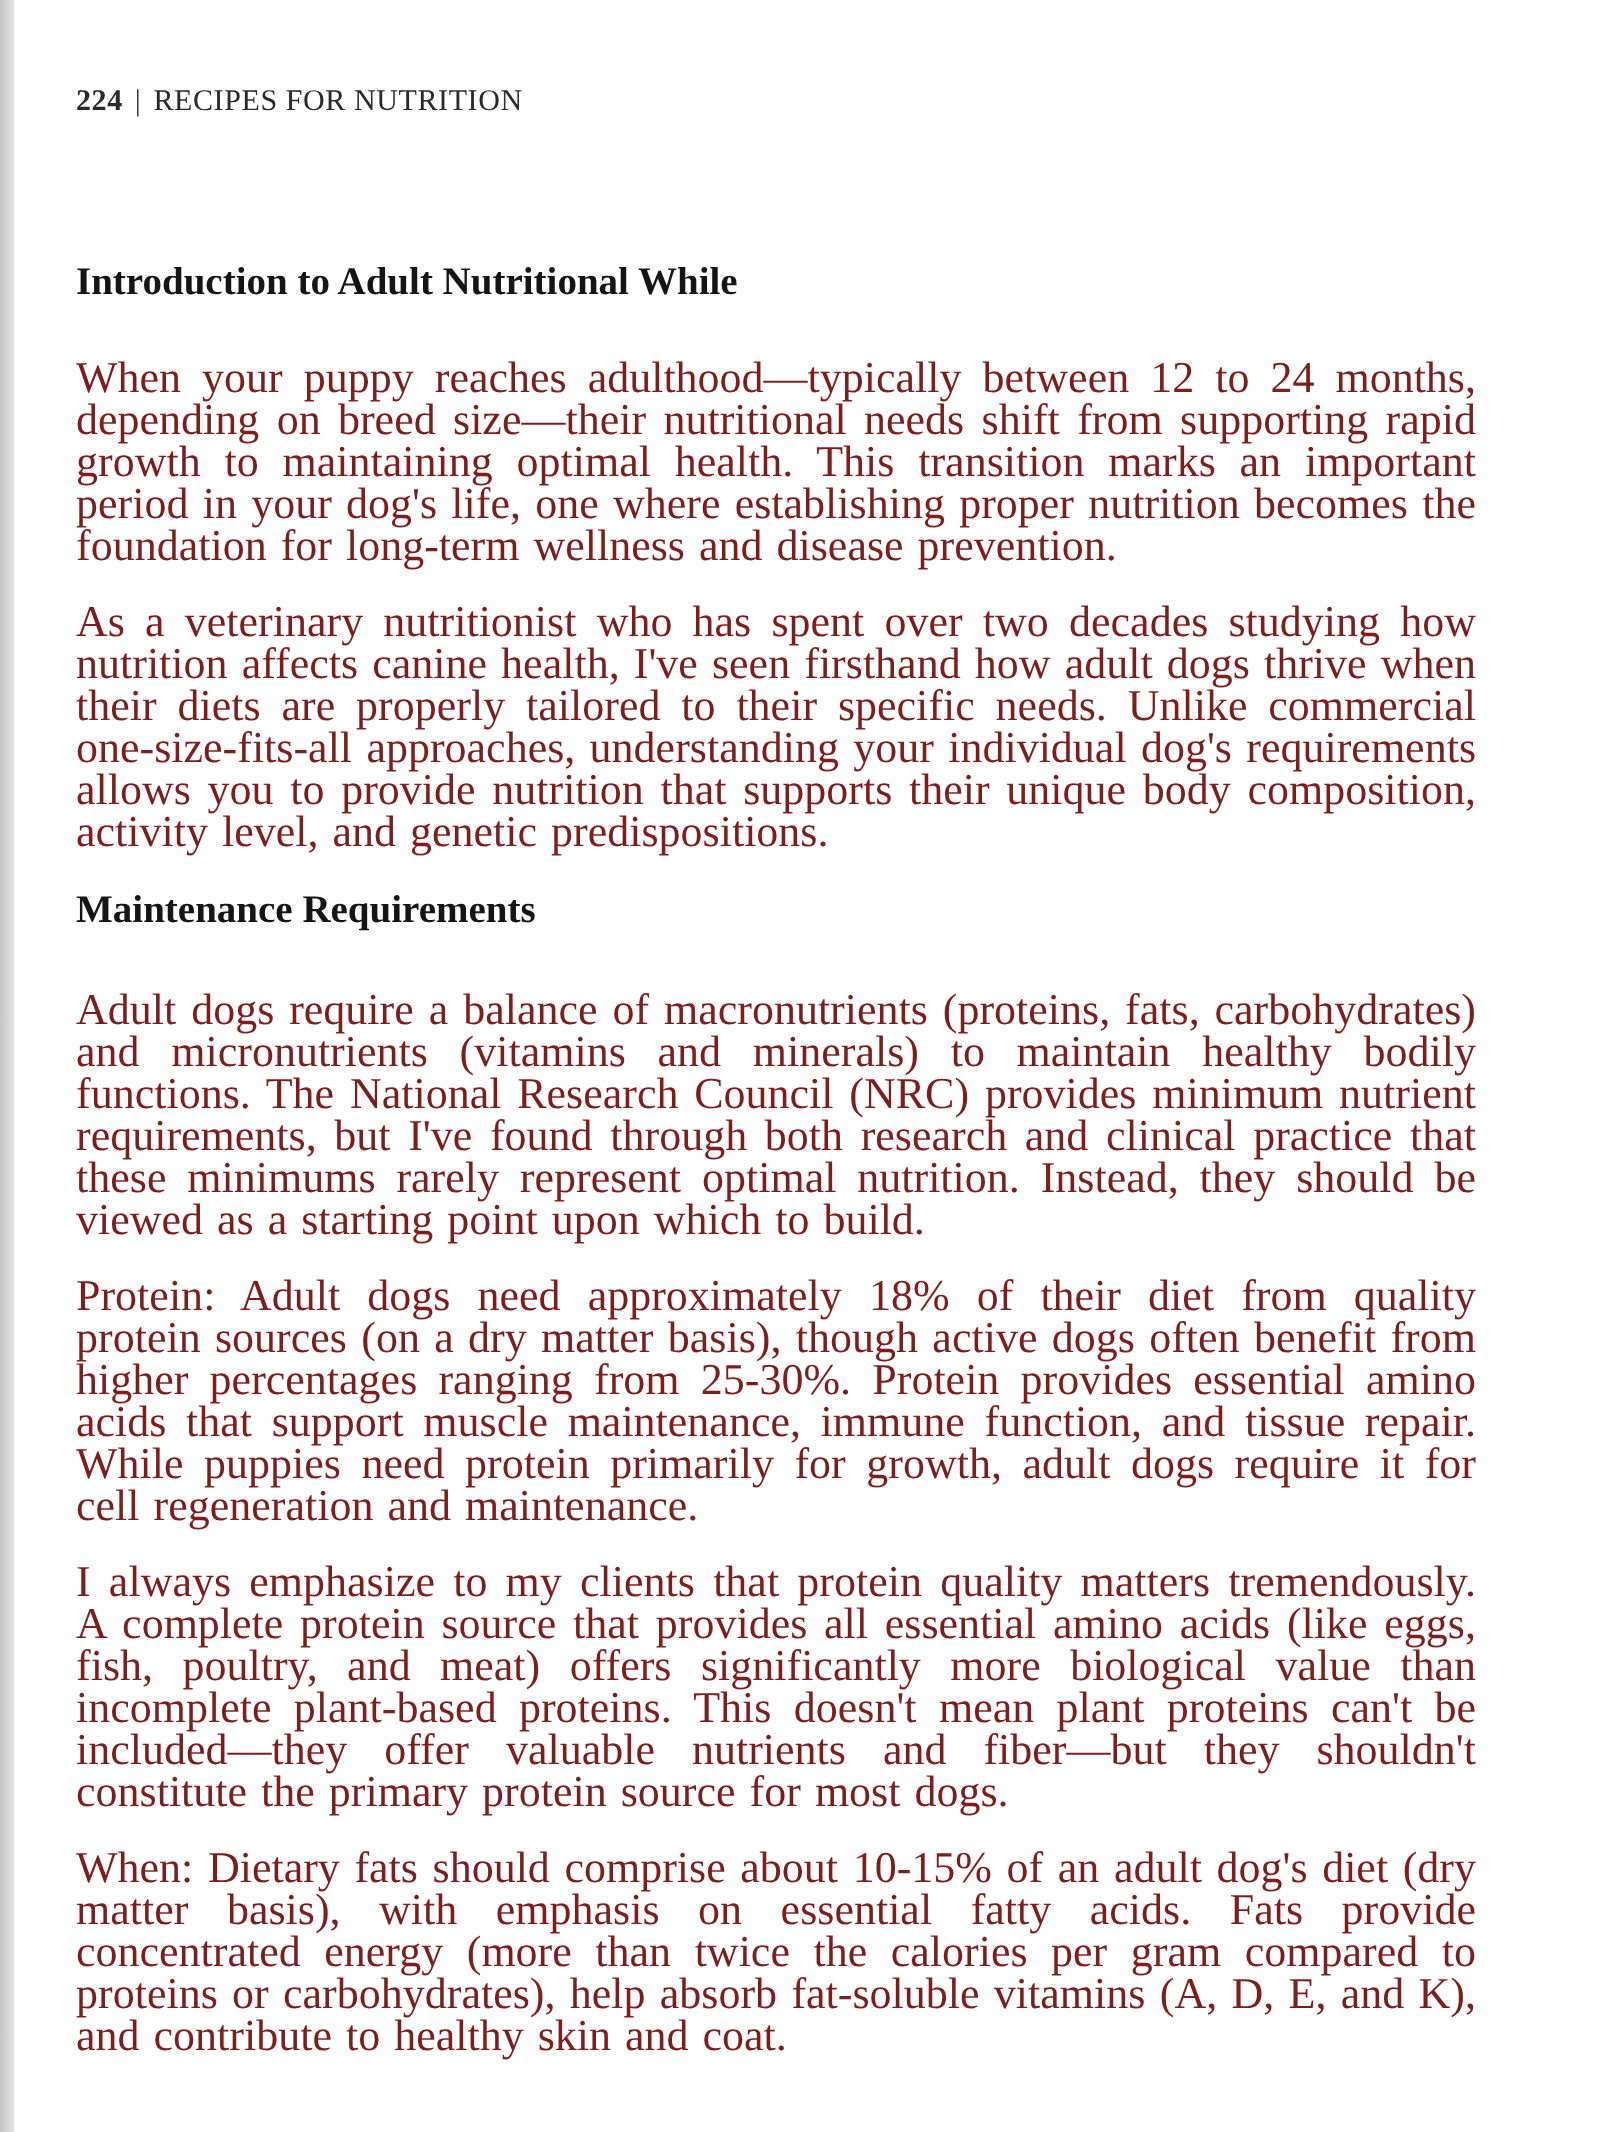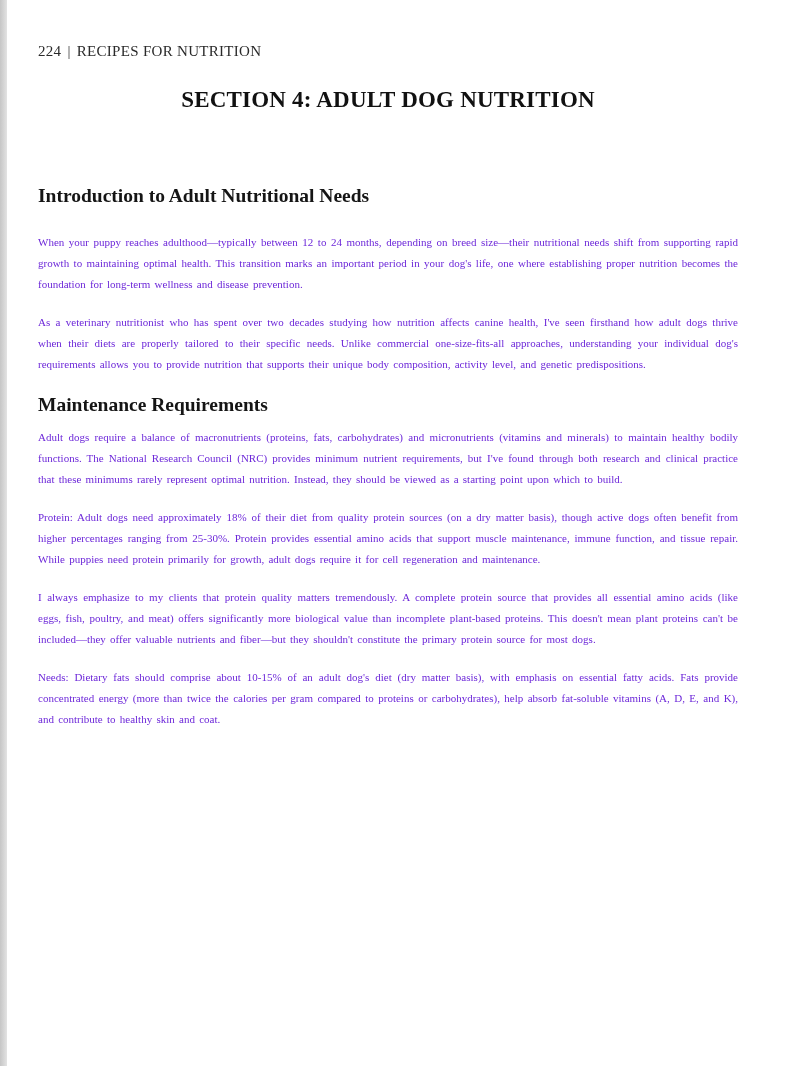--- a/index.html
+++ b/index.html
@@ -31,21 +31,21 @@
   }
   .page-header {
     margin-top: 42px;
     font-size: 15px;
     line-height: 18px;
     letter-spacing: 0.3px;
     color: #2a2a2a;
     white-space: nowrap;
   }
   .page-header .page-num {
-    font-weight: normal;
+    font-weight: bold;
   }
   .page-header .sep {
     margin: 0 6px;
     color: #3a3a3a;
   }
   h1.section-title {
     margin: 26px 0 0 0;
     font-size: 23px;
     line-height: 28px;
     font-weight: bold;
@@ -59,56 +59,55 @@
     font-weight: bold;
     color: #151515;
     margin: 0;
   }
   h2.intro-heading {
     margin-top: 70px;
     margin-bottom: 24px;
   }
   h2.maintenance-heading {
     margin-top: 18px;
-    margin-bottom: 10px;
+    margin-bottom: 26px;
   }
   p.body-para {
-    font-size: 11px;
+    font-size: 22px;
     line-height: 21px;
     text-align: justify;
     margin: 0 0 17px 0;
-    color: #6d28d9;
+    color: #7f1d1d;
     word-spacing: 1.5px;
   }
   p.body-para strong {
     font-weight: normal;
   }
 </style>
 </head>
 <body>
 
 <div class="scan-edge"></div>
 
 <div class="page">
 
   <div class="page-header">
     <span class="page-num">224</span><span class="sep">|</span><span class="book-title">RECIPES FOR NUTRITION</span>
   </div>
 
-  <h1 class="section-title">SECTION 4: ADULT DOG NUTRITION</h1>
 
-  <h2 class="sub-heading intro-heading">Introduction to Adult Nutritional Needs</h2>
+  <h2 class="sub-heading intro-heading">Introduction to Adult Nutritional While</h2>
 
   <p class="body-para"><span>When your puppy reaches adulthood—typically between 12 to 24 months, depending on breed size—their nutritional needs shift from supporting rapid growth to maintaining optimal health. This transition marks an important period in your dog's life, one where establishing proper nutrition becomes the foundation for long-term wellness and disease prevention.</span></p>
 
   <p class="body-para"><span>As a veterinary nutritionist who has spent over two decades studying how nutrition affects canine health, I've seen firsthand how adult dogs thrive when their diets are properly tailored to their specific needs. Unlike commercial one-size-fits-all approaches, understanding your individual dog's requirements allows you to provide nutrition that supports their unique body composition, activity level, and genetic predispositions.</span></p>
 
   <h2 class="sub-heading maintenance-heading">Maintenance Requirements</h2>
 
   <p class="body-para"><span>Adult dogs require a balance of macronutrients (proteins, fats, carbohydrates) and micronutrients (vitamins and minerals) to maintain healthy bodily functions. The National Research Council (NRC) provides minimum nutrient requirements, but I've found through both research and clinical practice that these minimums rarely represent optimal nutrition. Instead, they should be viewed as a starting point upon which to build.</span></p>
 
   <p class="body-para"><strong>Protein</strong><span>: Adult dogs need approximately 18% of their diet from quality protein sources (on a dry matter basis), though active dogs often benefit from higher percentages ranging from 25-30%. Protein provides essential amino acids that support muscle maintenance, immune function, and tissue repair. While puppies need protein primarily for growth, adult dogs require it for cell regeneration and maintenance.</span></p>
 
   <p class="body-para"><span>I always emphasize to my clients that protein quality matters tremendously. A complete protein source that provides all essential amino acids (like eggs, fish, poultry, and meat) offers significantly more biological value than incomplete plant-based proteins. This doesn't mean plant proteins can't be included—they offer valuable nutrients and fiber—but they shouldn't constitute the primary protein source for most dogs.</span></p>
 
-  <p class="body-para"><strong>Needs</strong><span>: Dietary fats should comprise about 10-15% of an adult dog's diet (dry matter basis), with emphasis on essential fatty acids. Fats provide concentrated energy (more than twice the calories per gram compared to proteins or carbohydrates), help absorb fat-soluble vitamins (A, D, E, and K), and contribute to healthy skin and coat.</span></p>
+  <p class="body-para"><strong>When</strong><span>: Dietary fats should comprise about 10-15% of an adult dog's diet (dry matter basis), with emphasis on essential fatty acids. Fats provide concentrated energy (more than twice the calories per gram compared to proteins or carbohydrates), help absorb fat-soluble vitamins (A, D, E, and K), and contribute to healthy skin and coat.</span></p>
 
 </div>
 
 </body></html>

